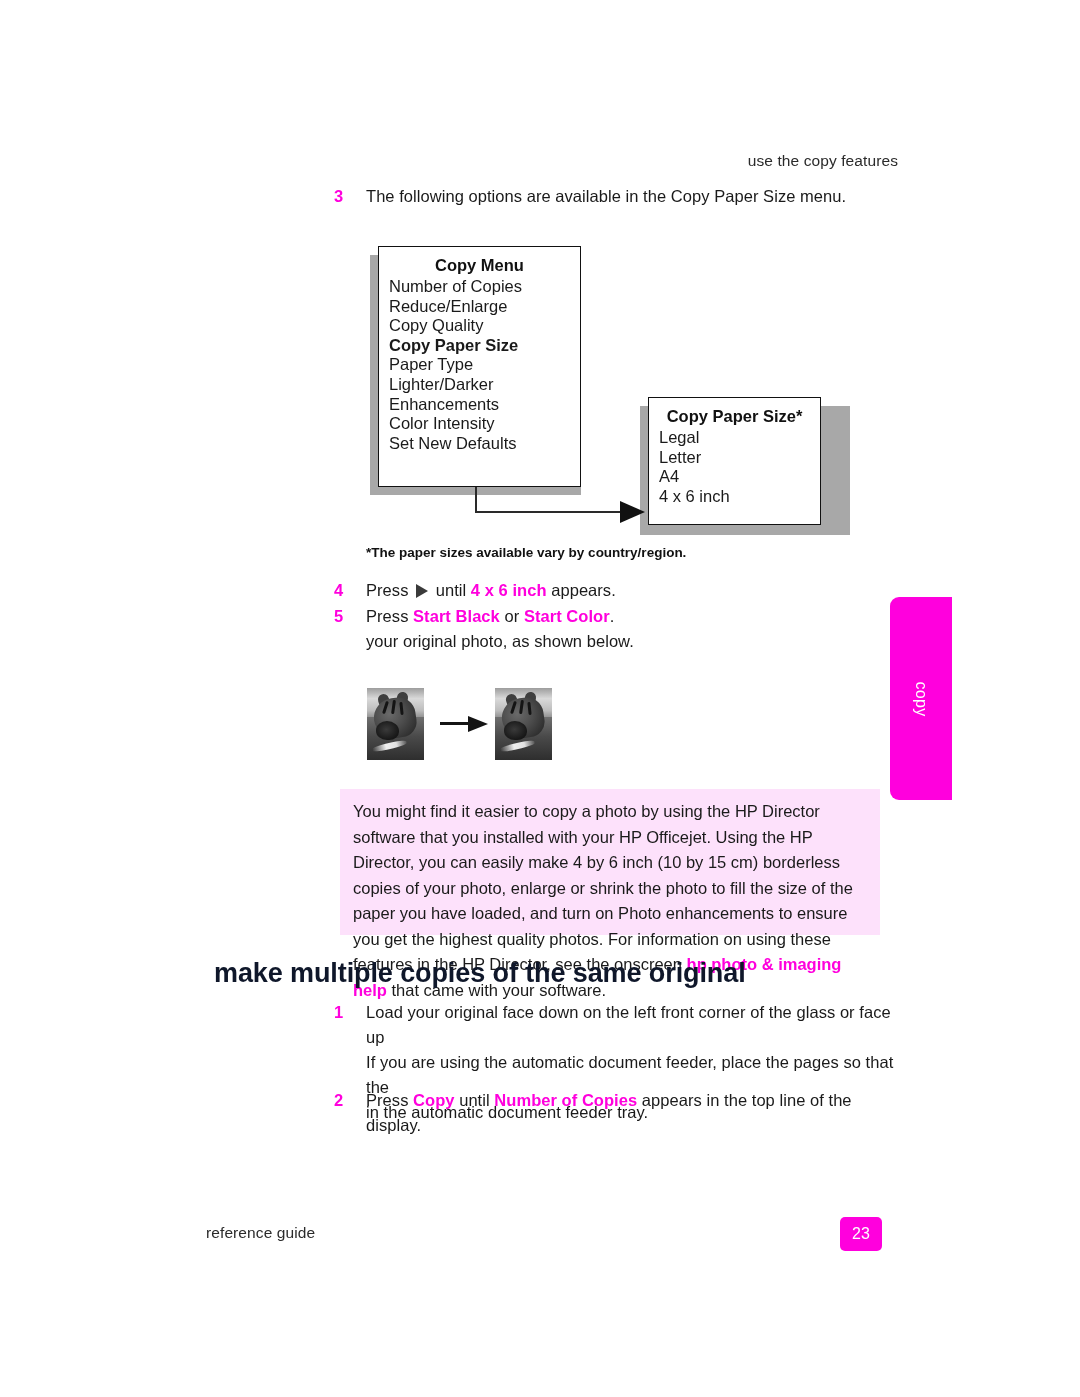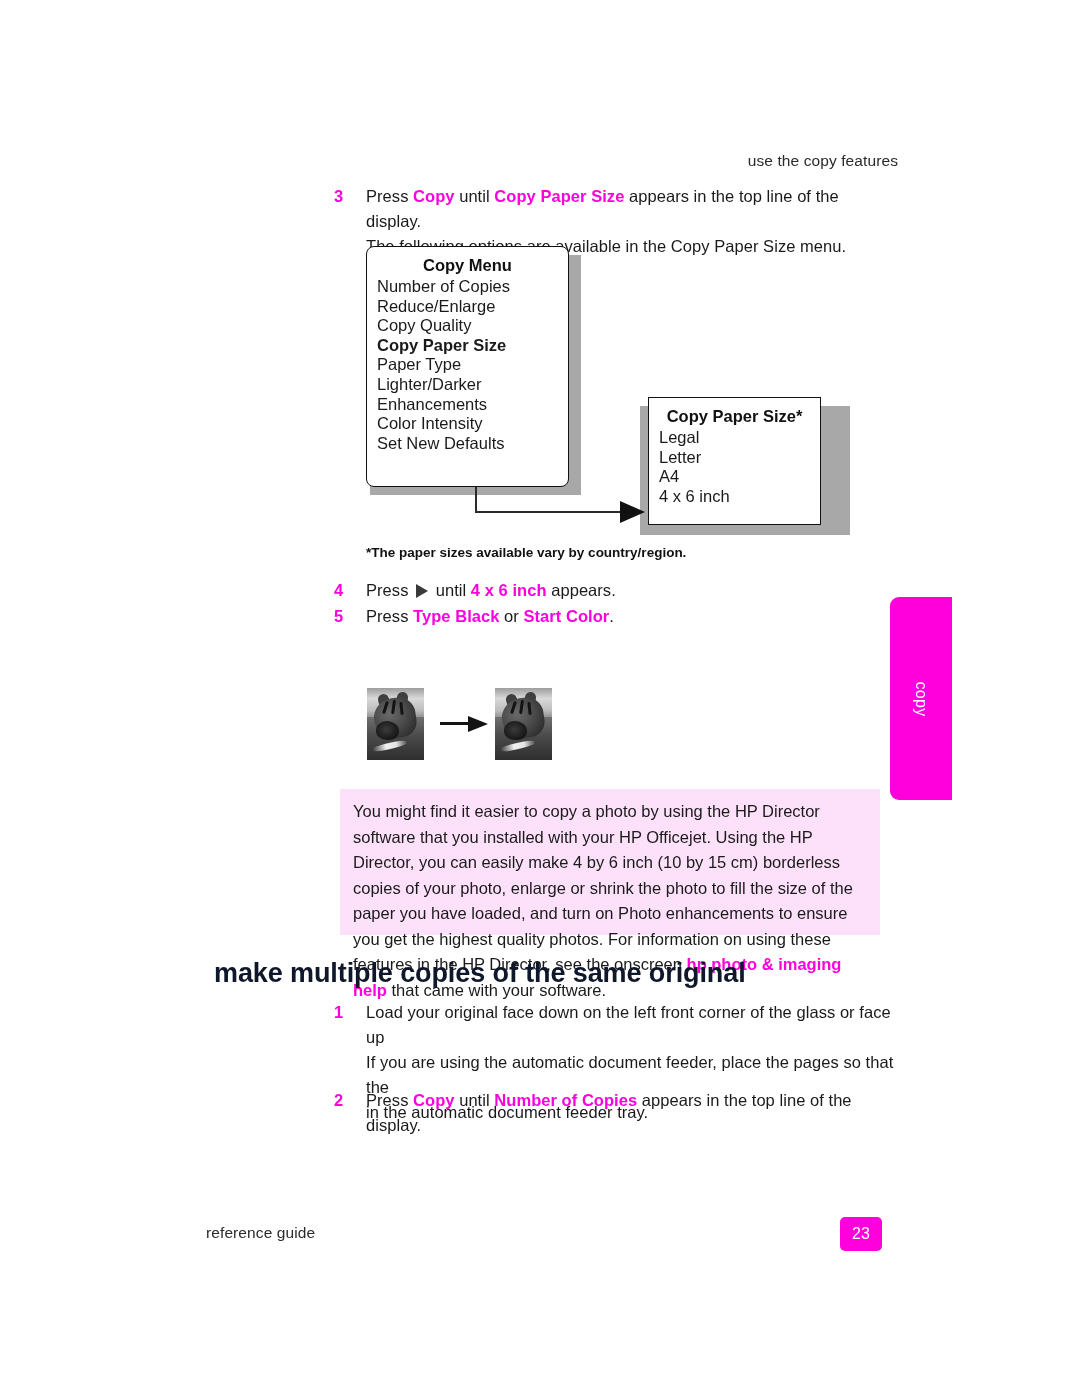--- a/index.html
+++ b/index.html
@@ -276,27 +276,26 @@
   }
 </style>
 </head>
 <body>
 
 <div class="running-header">use the copy features</div>
 
 <div class="step" style="left:334px; top:184px; width:560px;">
   <div class="step-num">3</div>
   <div class="step-body">
-    <p><span>Press </span><span class="mg">Copy</span><span> until </span><span class="mg">Copy Paper Size</span><span> appears in the top line of the display.</span></p>
     <p>The following options are available in the Copy Paper Size menu.</p>
   </div>
 </div>
 
 <div class="menu-shadow" style="left:370px; top:255px; width:211px; height:240px;"></div>
-<div class="menu-box" style="left:366px; top:246px; width:203px; height:241px;border-radius:8px;">
+<div class="menu-box" style="left:378px; top:246px; width:203px; height:241px;">
   <div class="menu-title">Copy Menu</div>
   <div class="menu-item">Number of Copies</div>
   <div class="menu-item">Reduce/Enlarge</div>
   <div class="menu-item">Copy Quality</div>
   <div class="menu-item bold">Copy Paper Size</div>
   <div class="menu-item">Paper Type</div>
   <div class="menu-item">Lighter/Darker</div>
   <div class="menu-item">Enhancements</div>
   <div class="menu-item">Color Intensity</div>
   <div class="menu-item">Set New Defaults</div>
@@ -320,21 +319,22 @@
 <div class="step" style="left:334px; top:578px; width:560px;">
   <div class="step-num">4</div>
   <div class="step-body">
     <p><span>Press </span><span class="tri-right"></span><span> until </span><span class="mg">4 x 6 inch</span><span> appears.</span></p>
   </div>
 </div>
 
 <div class="step" style="left:334px; top:604px; width:560px;">
   <div class="step-num">5</div>
   <div class="step-body">
-    <p><span>Press </span><span class="mg">Type Black</span><span> or </span><span class="mg">Start Color</span><span>.</span></p>
+    <p><span>Press </span><span class="mg">Start Black</span><span> or </span><span class="mg">Start Color</span><span>.</span></p>
+    <p>your original photo, as shown below.</p>
   </div>
 </div>
 
 <div class="photo" style="left:367px; top:688px; width:57px; height:72px;">
   <div class="sky"></div>
   <div class="ground"></div>
   <div class="ear l"></div>
   <div class="ear r"></div>
   <div class="head"></div>
   <div class="muzzle"></div>

